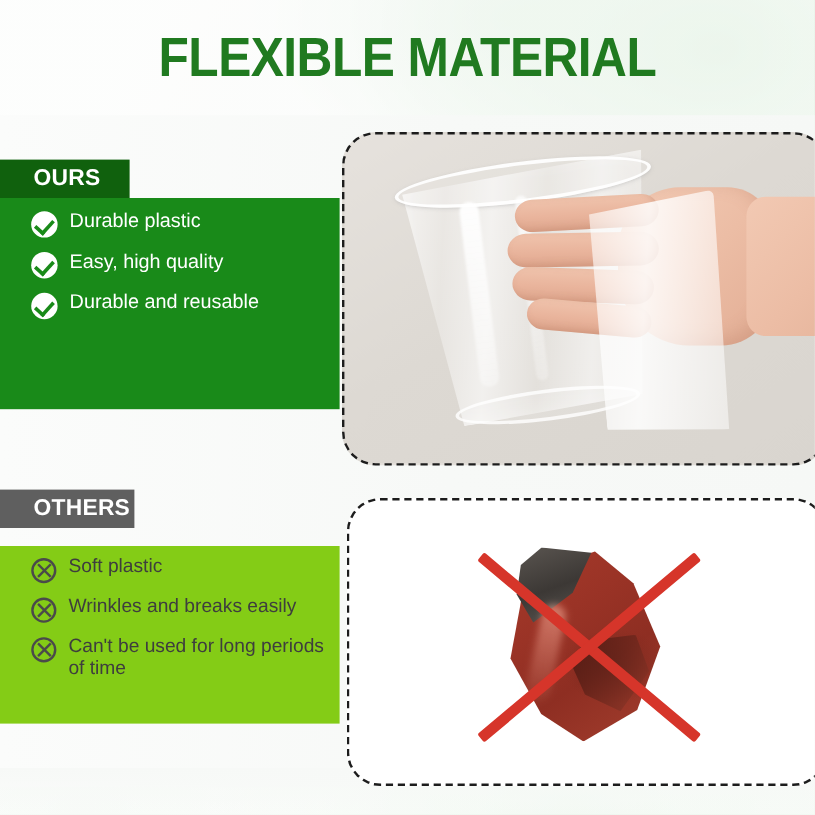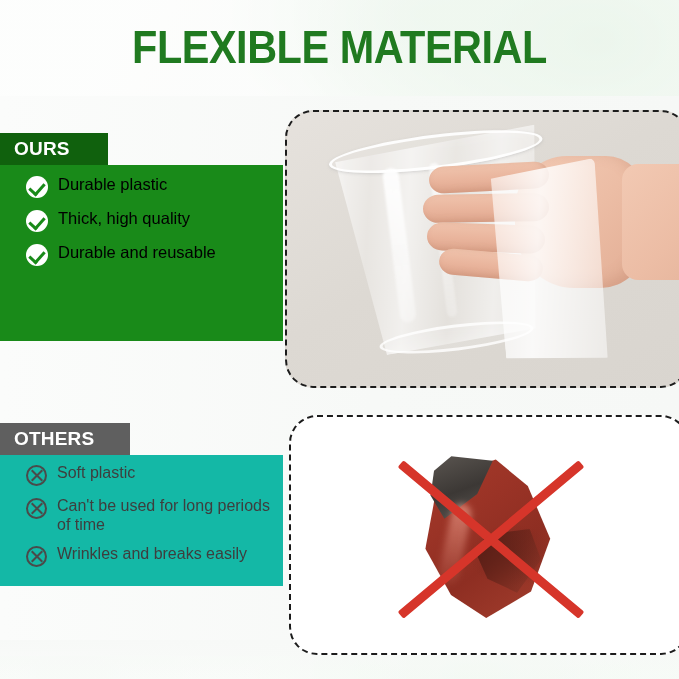--- a/index.html
+++ b/index.html
@@ -55,32 +55,32 @@
     transform:scaleX(0.90);
     transform-origin:center;
     white-space:nowrap;
   }
 
   
   .tab{
     position:absolute;
     height:32px;
     display:flex; align-items:center;
-    padding:0 16px 0 14px;
+    padding:0 16px 0 28px;
     color:#ffffff;
     font-weight:700;
     font-size:19px;
     letter-spacing:.2px;
   }
   .tab.ours   { left:0; top:133px;  width:108px; background:#10610d; }
-  .tab.others { left:0; top:423px;  width:130px; background:#5f5f5f; }
+  .tab.others { left:0; top:408px;  width:112px; background:#5f5f5f; }
 
   .panel{ position:absolute; left:0; }
   .panel.ours   { top:165px; width:283px; height:176px; background:#198a19; }
-  .panel.others { top:455px; width:283px; height:131px; background:#14b8a6; }
+  .panel.others { top:455px; width:283px; height:148px; background:#84cc16; }
 
   ul.feature-list{ list-style:none; padding:9px 10px 0 26px; }
   ul.feature-list li{
     display:flex; align-items:flex-start;
     margin-bottom:10px;
   }
   ul.feature-list li:last-child{ margin-bottom:16px; }
 
   
   .ic{ flex:0 0 auto; margin-right:10px; }
@@ -104,21 +104,21 @@
   }
   .ic.cross:before,.ic.cross:after{
     content:""; position:absolute;
     left:50%; top:50%; width:2px; height:15px;
     background:#4a4a4a; margin-left:-1px; margin-top:-7.5px;
   }
   .ic.cross:before{ transform:rotate(45deg); }
   .ic.cross:after { transform:rotate(-45deg); }
 
   .panel.ours .txt{
-    color:#000000; font-size:16.5px; line-height:20px; font-weight:400;
+    color:#ffffff; font-size:16.5px; line-height:20px; font-weight:400;
   }
   .panel.others .txt{
     color:#3e3e3e; font-size:16px; line-height:19px; font-weight:400;
   }
   .panel.others ul.feature-list{ padding-top:8px; }
   .panel.others ul.feature-list li{ margin-bottom:10px; }
 
   
   .frame{
     position:absolute;
@@ -261,46 +261,46 @@
 </div>
 
 <div class="panel ours">
   <ul class="feature-list">
     <li>
       <span class="ic check"></span>
       <span class="txt">Durable plastic</span>
     </li>
     <li>
       <span class="ic check"></span>
-      <span class="txt">Thick, high quality</span>
+      <span class="txt">Easy, high quality</span>
     </li>
     <li>
       <span class="ic check"></span>
       <span class="txt">Durable and reusable</span>
     </li>
   </ul>
 </div>
 
 <div class="tab others">
   <span>OTHERS</span>
 </div>
 
 <div class="panel others">
   <ul class="feature-list">
     <li>
       <span class="ic cross"></span>
       <span class="txt">Soft plastic</span>
     </li>
     <li>
       <span class="ic cross"></span>
+      <span class="txt">Wrinkles and breaks easily</span>
+    </li>
+    <li>
+      <span class="ic cross"></span>
       <span class="txt">Can't be used for long periods of time</span>
-    </li>
-    <li>
-      <span class="ic cross"></span>
-      <span class="txt">Wrinkles and breaks easily</span>
     </li>
   </ul>
 </div>
 
 <div class="frame" id="frame-top">
 
   <div id="cup">
     <div class="cupwall"></div>
     <div class="cuprim"></div>
     <div class="cupbase"></div>

